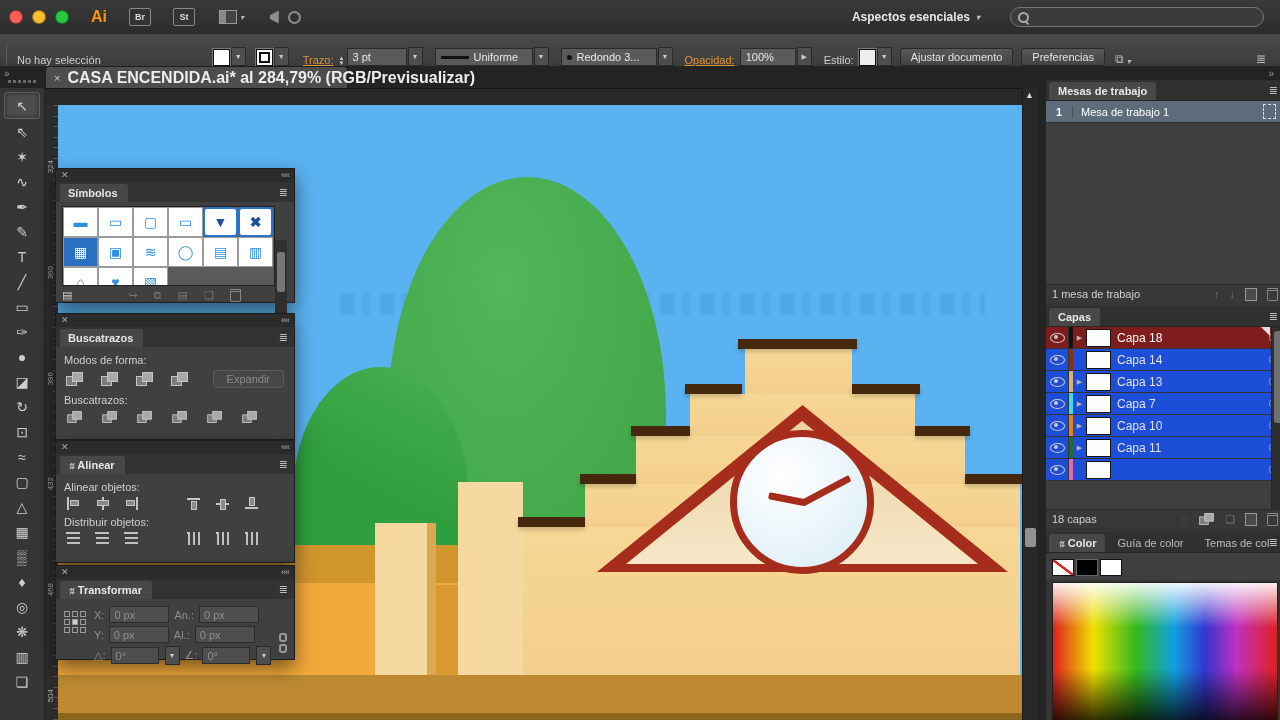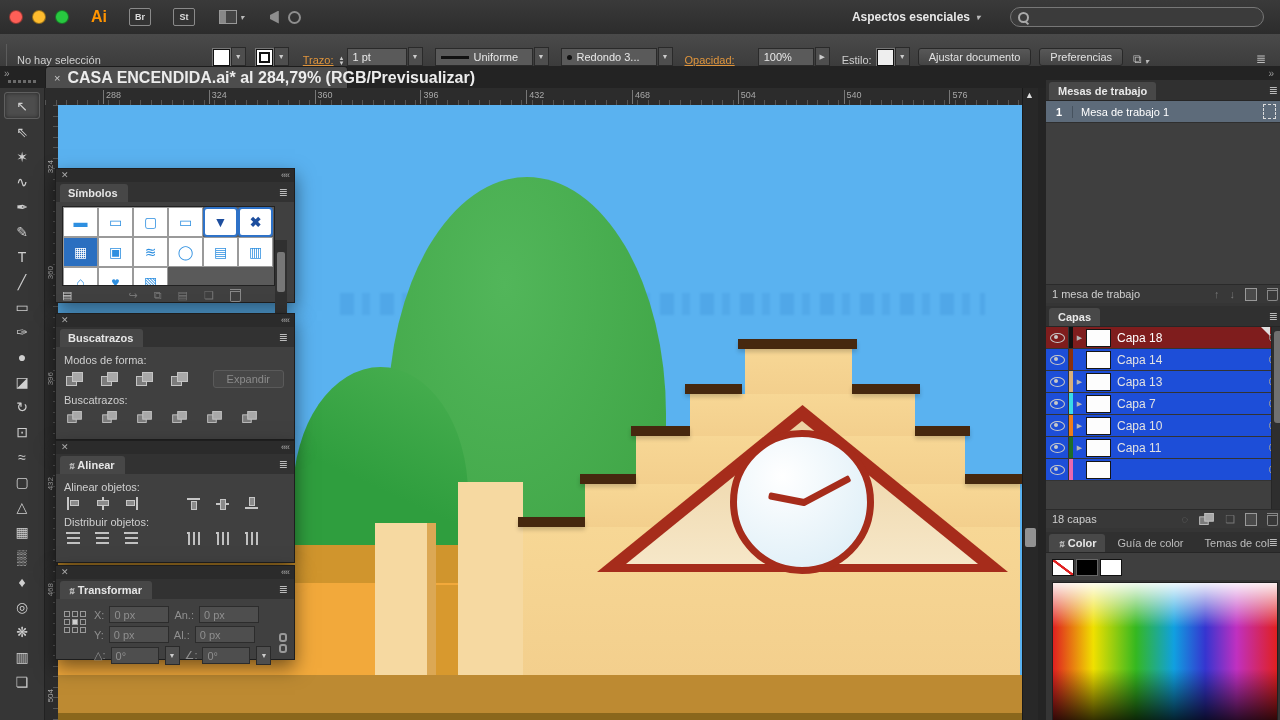--- a/index.html
+++ b/index.html
@@ -206,37 +206,37 @@
     <span class="swatch stroke-proxy">
         <i></i>
       </span>
     <span class="ddbtn">▼</span>
     <span style="width:14px"></span>
     <span class="olbl">Trazo:</span>
     <span class="stepper" style="margin-left:5px">
         <i>▲</i>
         <i>▼</i>
       </span>
-    <span class="combo" style="width:48px">1 pt</span>
+    <span class="combo" style="width:48px">3 pt</span>
     <span class="ddbtn">▼</span>
     <span style="width:12px"></span>
     <span class="combo" style="width:86px">
         <i class="linepre"></i>
         <span>Uniforme</span>
       </span>
     <span class="ddbtn">▼</span>
     <span style="width:12px"></span>
     <span class="combo" style="width:84px">
         <i class="dotpre"></i>
         <span>Redondo 3...</span>
       </span>
     <span class="ddbtn">▼</span>
     <span style="width:12px"></span>
     <span class="olbl">Opacidad:</span>
-    <span class="combo" style="width:44px;margin-left:23px">100%</span>
+    <span class="combo" style="width:44px;margin-left:5px">100%</span>
     <span class="ddbtn">▶</span>
     <span style="width:12px"></span>
     <span class="lbl">Estilo:</span>
     <span class="swatch" style="margin-left:5px;background:#eee"></span>
     <span class="ddbtn">▼</span>
     <button class="btn">Ajustar documento</button>
     <button class="btn">Preferencias</button>
     <span style="width:10px"></span>
     <span class="menuico">⧉</span>
     <i class="caret" style="margin-left:3px">▾</i>
@@ -247,31 +247,20 @@
   <div class="abs dockhead">
     <span class="chevL">»</span>
     <span class="grip"></span>
   </div>
   <div class="abs doctab">
     <span class="x">×</span>
     <span class="t">CASA ENCENDIDA.ai* al 284,79% (RGB/Previsualizar)</span>
   </div>
   <span class="abs chevR">»</span>
 
-  <div class="abs rulerh" id="rulerh">
-      <span class="hlbl" style="left: 58px;">288</span>
-      <span class="hlbl" style="left: 163.8px;">324</span>
-      <span class="hlbl" style="left: 269.6px;">360</span>
-      <span class="hlbl" style="left: 375.4px;">396</span>
-      <span class="hlbl" style="left: 481.2px;">432</span>
-      <span class="hlbl" style="left: 587px;">468</span>
-      <span class="hlbl" style="left: 692.8px;">504</span>
-      <span class="hlbl" style="left: 798.6px;">540</span>
-      <span class="hlbl" style="left: 904.4px;">576</span>
-    </div>
   <div class="abs rulerv" id="rulerv">
       <span class="vlbl" style="top: 55px;">324</span>
       <span class="vlbl" style="top: 160.8px;">360</span>
       <span class="vlbl" style="top: 266.6px;">396</span>
       <span class="vlbl" style="top: 372.4px;">432</span>
       <span class="vlbl" style="top: 478.2px;">468</span>
       <span class="vlbl" style="top: 584px;">504</span>
     </div>
 
   <div class="abs toolbar" id="toolbar">

